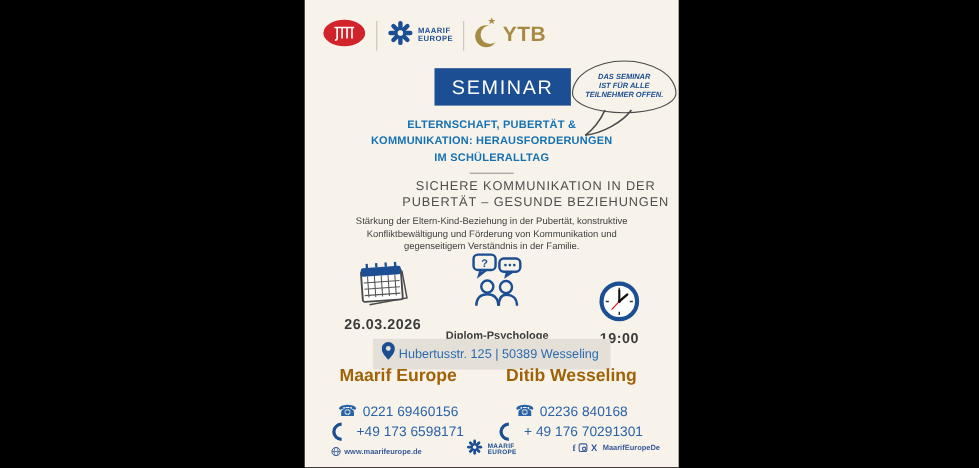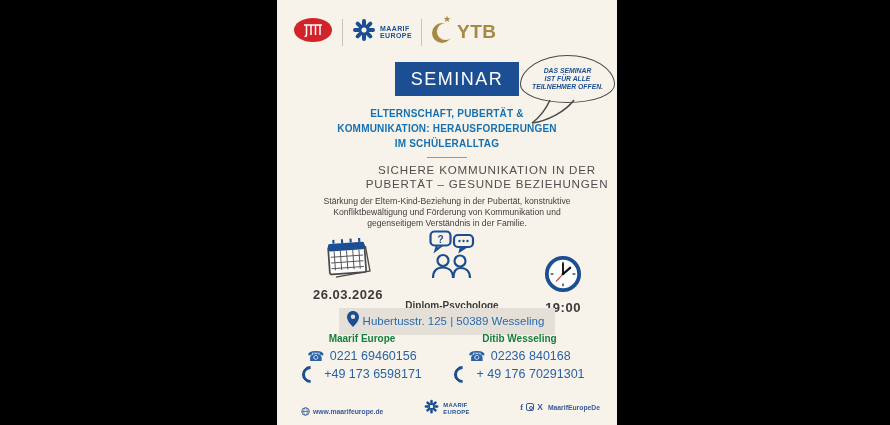--- a/index.html
+++ b/index.html
@@ -50,21 +50,21 @@
   .speaker-name{font-size:13.5px;font-weight:bold;color:#3b3b3b;}
   
   .location-pill{position:absolute;top:308px;left:0;right:0;margin:0 auto;width:fit-content;
     background:#e4e0d8;border-radius:0;padding:3px 11px 4px 8px;
     display:flex;align-items:center;gap:4px;}
   .location-text{font-size:11.5px;color:#2a6bb0;}
   
   .contact-card{position:absolute;top:333px;text-align:center;}
   .contact-1{left:5px;width:160px;}
   .contact-2{left:160px;width:165px;}
-  .contact-name{font-size:10px;font-weight:bold;color:#15803d;margin-bottom:3px;}
+  .contact-name{font-size:16px;font-weight:bold;color:#a16207;margin-bottom:14px;}
   .phone-row{display:flex;align-items:center;justify-content:center;gap:5px;height:18px;}
   .phone-number{font-size:12.5px;color:#2a62a8;}
   .glyph{font-family:"DejaVu Sans",sans-serif;}
   .desk-phone{font-size:14px;color:#2a62a8;line-height:14px;}
   .handset{display:inline-block;width:11px;height:11px;border:3.2px solid transparent;
     border-bottom-color:#1b4e92;border-left-color:#1b4e92;border-radius:50%;
     transform:rotate(45deg);}
   
   .footer{position:absolute;top:399px;left:0;width:100%;height:20px;}
   .footer-left{position:absolute;left:24px;top:3px;display:flex;align-items:center;gap:3px;}

